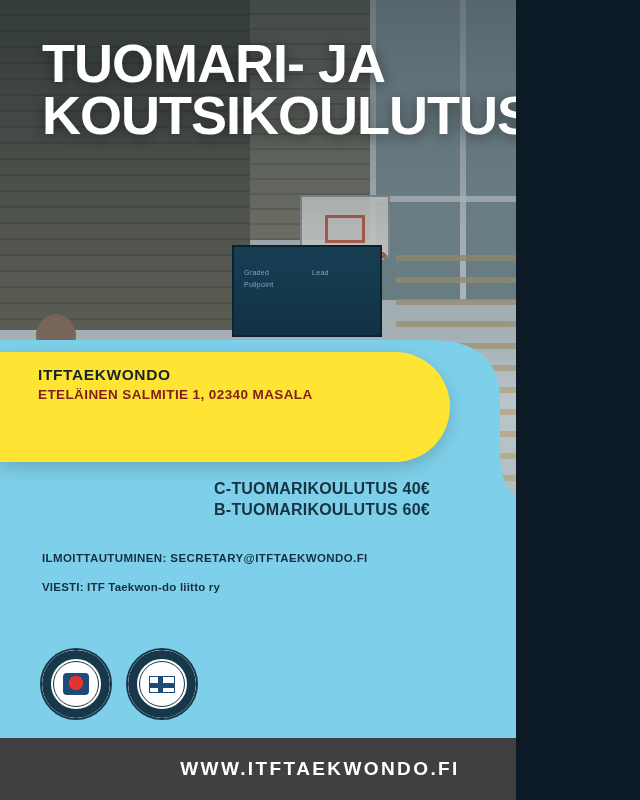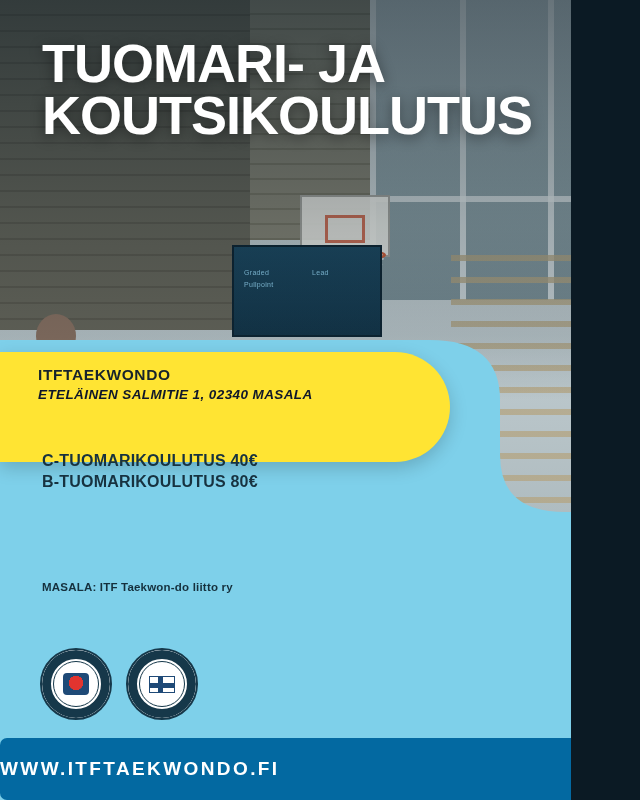--- a/index.html
+++ b/index.html
@@ -4,21 +4,21 @@
 <style>
   * { box-sizing: border-box; margin: 0; padding: 0; }
   html, body {
     width: 640px; height: 800px;
     font-family: "Liberation Sans", sans-serif;
     background: #0b1a24;
     overflow: hidden;
   }
   .poster {
     position: relative;
-    width: 571px; height: 800px;
+    width: 516px; height: 800px;
     overflow: hidden;
     background: #0d1f2b;
   }
 
   
   .photo {
     position: absolute; inset: 0;
     background:
       
       linear-gradient(180deg, rgba(10,25,35,0.0) 0%, rgba(10,25,35,0.0) 100%);
@@ -133,28 +133,27 @@
     box-shadow: 0 6px 18px rgba(0,0,0,0.18);
   }
   .dc-place {
     font-size: 15.5px; font-weight: 700; color: #16232c; letter-spacing: .6px;
   }
   .dc-date {
     font-size: 27px; font-weight: 800; color: #0f1c24; letter-spacing: -0.3px;
     margin-top: 3px;
   }
   .dc-addr {
-    font-size: 13.5px; font-weight: 600; color: #0f172a; letter-spacing: .4px;
+    font-size: 13.5px; font-weight: 600; color: #7f1d1d; letter-spacing: .4px;
     margin-top: 3px;
-    font-style: italic;
   }
 
   
   .prices {
-    position: absolute; left: 42px; top: 450px; width: 560px;
+    position: absolute; left: 42px; top: 478px; width: 560px; text-align: center;
   }
   .price-line {
     font-size: 16px; font-weight: 800; color: #173240; letter-spacing: .2px;
     line-height: 1.33;
   }
 
   .signup {
     position: absolute; left: 42px; top: 552px;
     font-size: 11.5px; font-weight: 700; color: #15303d; letter-spacing: .4px;
   }
@@ -200,22 +199,22 @@
     background:
       radial-gradient(circle at 50% 45%, #e2342f 0 40%, rgba(0,0,0,0) 41%),
       linear-gradient(180deg,#1f4a77,#1f4a77);
     border-radius: 4px;
     position: relative;
   }
 
   
   .footer {
     position: absolute; left: 0; bottom: 0; width: 640px; height: 62px;
-    background: #0369a1;
-    display: flex; align-items: center;  border-radius: 7px;
+    background: #404040;
+    display: flex; align-items: center; justify-content: center;
   }
   .footer-text {
     color: #ffffff; font-size: 19px; font-weight: 800; letter-spacing: 2.4px;
   }
 </style>
 </head>
 <body>
 
 <div class="poster">
 
@@ -293,26 +292,27 @@
     <span class="l2">KOUTSIKOULUTUS</span>
   </div>
 
   <div class="datecard">
     <div class="dc-place">ITFTAEKWONDO</div>
     <div class="dc-addr">ETELÄINEN SALMITIE 1, 02340 MASALA</div>
   </div>
 
   <div class="prices">
     <div class="price-line">C-TUOMARIKOULUTUS  40€</div>
-    <div class="price-line">B-TUOMARIKOULUTUS 80€</div>
-  </div>
-
+    <div class="price-line">B-TUOMARIKOULUTUS 60€</div>
+  </div>
+
+  <div class="signup">ILMOITTAUTUMINEN: SECRETARY@ITFTAEKWONDO.FI</div>
 
   <div class="payinfo">
-    <div class="pay-line">MASALA: ITF Taekwon-do liitto ry</div>
+    <div class="pay-line">VIESTI: ITF Taekwon-do liitto ry</div>
   </div>
 
   <div class="logos">
     <div class="logo">
       <div class="ring-text"></div>
       <div class="inner">
         <div class="tkd-mark"></div>
       </div>
     </div>
     <div class="logo">

